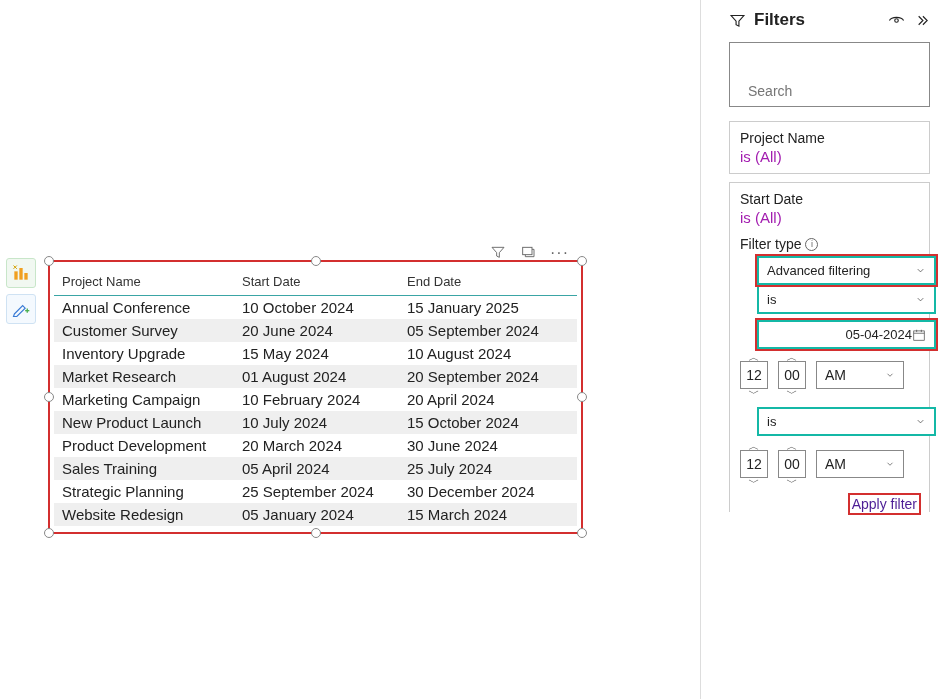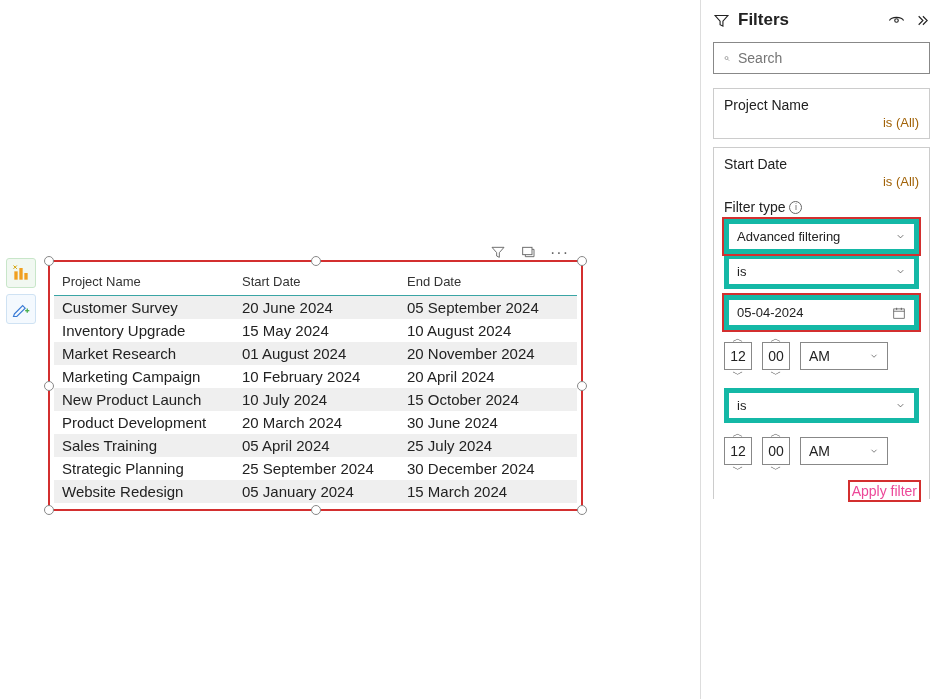--- a/index.html
+++ b/index.html
@@ -27,60 +27,60 @@
   .handle.rm{top:50%;right:-6px;margin-top:-5px;}
 
   table.vis { width: 100%; border-collapse: collapse; }
   table.vis th { text-align: left; font-weight: 400; font-size: 13px; color: #333; padding: 6px 8px; border-bottom: 1px solid #3aa5a5; }
   table.vis td { font-size: 15px; color: #222; padding: 3px 8px; }
   table.vis tr.even td { background: #efefef; }
   table.vis td:first-child, table.vis th:first-child { width: 180px; }
   table.vis td:nth-child(2), table.vis th:nth-child(2) { width: 165px; }
 
   
-  .filters { width: 240px; border-left: 1px solid #ddd; padding: 10px 10px 10px 12px; overflow-y: auto; font-size: 13px; color: #222; }
+  .filters { width: 240px; border-left: 1px solid #ddd; padding: 10px 10px 10px 28px; overflow-y: auto; font-size: 13px; color: #222; }
   .fp-head { display: flex; align-items: center; gap: 8px; margin-bottom: 12px; }
   .fp-head .title { font-size: 17px; font-weight: 600; flex: 1; }
   .fp-head svg { width: 17px; height: 17px; stroke: #222; fill: none; stroke-width: 1.6; }
   .fp-head .eye, .fp-head .coll { cursor: pointer; }
 
   .search { display: flex; align-items: center; gap: 8px; border: 1px solid #888; padding: 7px 10px; margin-bottom: 14px; }
   .search svg { width: 15px; height: 15px; stroke: #333; fill: none; stroke-width: 1.6; }
-  .search input { border: none; outline: none; font-size: 14px; flex: 1; }
+  .search input { border: none; outline: none; font-size: 14px; flex: 1; margin-top: 33px; }
 
   .card { border: 1px solid #ccc; padding: 8px 10px; margin-bottom: 8px; }
   .card .nm { font-size: 14px; color: #222; margin-bottom: 2px; }
-  .card .vl { font-size: 13px; color: #a16207; text-align: right; }
+  .card .vl { font-size: 15px; color: #a21caf; }
 
   .adv .label { font-size: 14px; margin: 10px 0 4px; display: flex; align-items: center; gap: 4px; }
   .adv .label .info { width: 13px; height: 13px; border: 1px solid #666; border-radius: 50%; font-size: 9px; text-align: center; line-height: 11px; color: #666; }
 
-  .sel, .datein, .op-sel { width: 100%; border: 5px solid #14b8a6; padding: 5px 8px; font-size: 13px; background: #fff; display: flex; justify-content: space-between; align-items: center; cursor: pointer; }
+  .sel, .datein, .op-sel { width: 100%; border: 2px solid #14b8a6; padding: 5px 8px; font-size: 13px; background: #fff; display: flex; justify-content: space-between; align-items: center; cursor: pointer; margin-left: 17px; }
   .sel svg, .op-sel svg { width: 11px; height: 11px; stroke: #444; fill: none; stroke-width: 1.6; }
   .boxed-red { outline: 2px solid #d32f2f; outline-offset: 0; }
   .datein svg { width: 14px; height: 14px; stroke: #444; fill: none; stroke-width: 1.2; }
 
   .show-lbl { font-size: 13.5px; margin: 12px 0 6px; }
   .op-sel { margin-bottom: 6px; }
-  .datein { margin-bottom: 4px; }
+  .datein { margin-bottom: 4px; justify-content: flex-end; }
 
   .time-row { display: flex; gap: 10px; align-items: center; margin-bottom: 10px; }
   .spin { display: flex; flex-direction: column; align-items: center; }
   .spin .arw { font-size: 11px; color: #555; line-height: 8px; cursor: pointer; }
   .spin .box { border: 1px solid #888; padding: 5px 0; width: 28px; text-align: center; font-size: 14px; }
   .ampm { border: 1px solid #888; padding: 5px 8px; width: 88px; display: flex; justify-content: space-between; align-items: center; font-size: 14px; cursor: pointer; }
   .ampm svg { width: 10px; height: 10px; stroke: #444; fill: none; stroke-width: 1.6; }
 
   .and-or { display: flex; gap: 16px; align-items: center; margin: 4px 0 10px; }
   .and-or label { display: flex; align-items: center; gap: 5px; font-size: 14px; cursor: pointer; }
   .and-or .r { width: 13px; height: 13px; border: 1.5px solid #444; border-radius: 50%; display: inline-flex; align-items: center; justify-content: center; }
   .and-or .r.on::after { content: ""; width: 7px; height: 7px; background: #222; border-radius: 50%; }
 
   .apply { text-align: right; margin-top: 6px; }
-  .apply span { font-size: 14px; color: #ec4899; cursor: pointer; padding: 1px 2px; outline: 2px solid #d32f2f; }
+  .apply span { font-size: 14px; color: #4c1d95; cursor: pointer; padding: 1px 2px; outline: 2px solid #d32f2f; }
 </style>
 </head>
 <body>
 
 <div class="canvas">
 
   <div class="floating-toolbar">
     <div class="ico green">
       <svg viewBox="0 0 24 24">
           <rect x="4" y="10" width="4" height="10" fill="#f0a020" stroke="none"></rect>
@@ -121,34 +121,39 @@
 
     <table class="vis">
       <thead>
           <tr>
         <th>Project Name</th>
         <th>Start Date</th>
         <th>End Date</th>
       </tr>
         </thead>
       <tbody id="tbody">
+          <tr>
+            <td>Annual Conference</td>
+            <td>10 October 2024</td>
+            <td>15 January 2025</td>
+          </tr>
           <tr class="even">
             <td>Customer Survey</td>
             <td>20 June 2024</td>
             <td>05 September 2024</td>
           </tr>
           <tr>
             <td>Inventory Upgrade</td>
             <td>15 May 2024</td>
             <td>10 August 2024</td>
           </tr>
           <tr class="even">
             <td>Market Research</td>
             <td>01 August 2024</td>
-            <td>20 November 2024</td>
+            <td>20 September 2024</td>
           </tr>
           <tr>
             <td>Marketing Campaign</td>
             <td>10 February 2024</td>
             <td>20 April 2024</td>
           </tr>
           <tr class="even">
             <td>New Product Launch</td>
             <td>10 July 2024</td>
             <td>15 October 2024</td>

